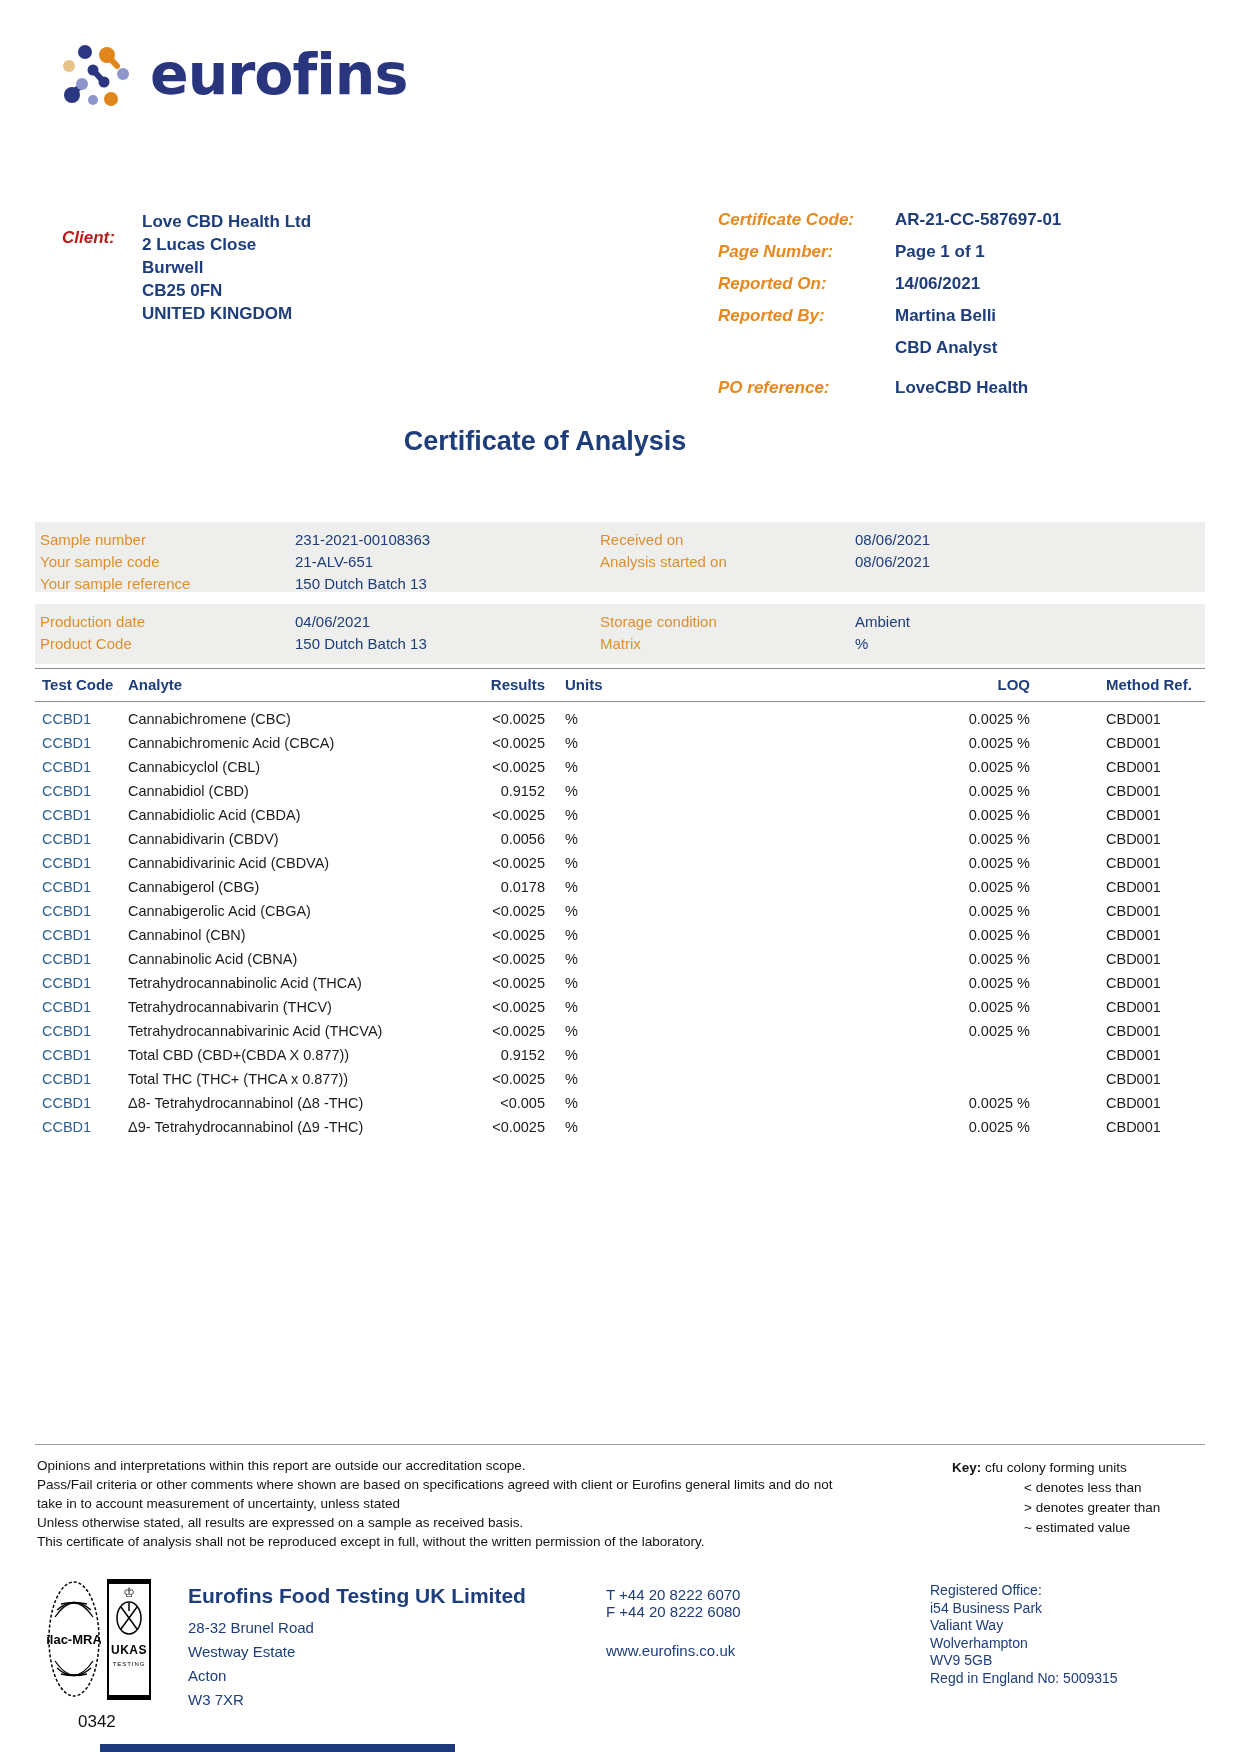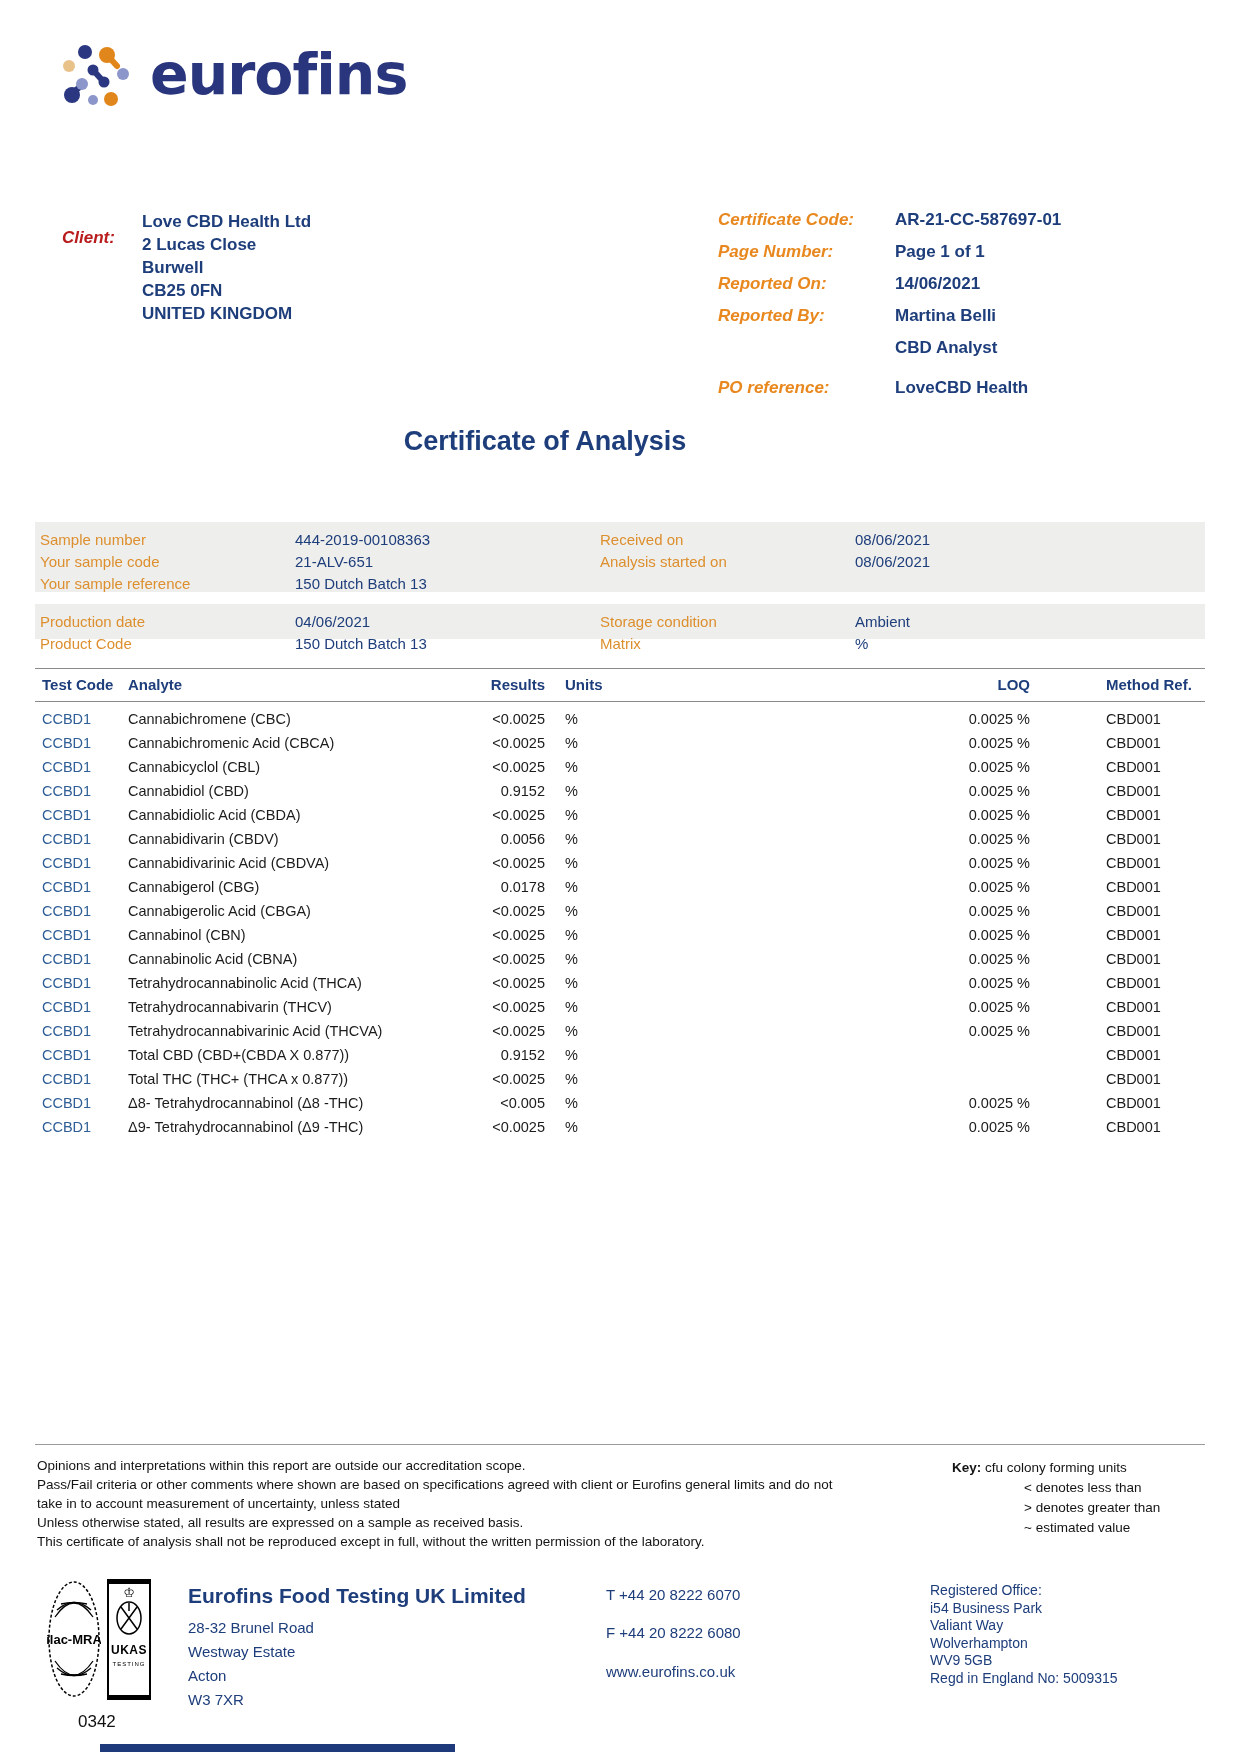--- a/index.html
+++ b/index.html
@@ -23,21 +23,21 @@
   .mvalue { color:#1d3d7b; font-size:17px; font-weight:bold; line-height:20px; }
   .mvalue .v2 { display:block; margin-top:12px; }
   .meta-row.po { margin-top:20px; }
 
   
   .doc-title { position:absolute; left:0; top:426px; width:1090px; text-align:center; color:#1d3d7b; font-size:27px; font-weight:bold; }
 
   
   .band { position:absolute; left:35px; width:1170px; background:#eeeeec; padding:6px 0 8px 5px; }
   .band1 { top:522px; height:70px; }
-  .band2 { top:604px; height:35px; }
+  .band2 { top:604px; height:60px; }
   .band-row { display:grid; grid-template-columns:255px 305px 255px auto; height:22px; align-items:center; }
   .blabel { color:#dd8f2e; font-size:15px; }
   .bvalue { color:#1d3d7b; font-size:15px; }
 
   
   .rtable { position:absolute; left:35px; top:668px; width:1170px; }
   .thead { border-top:1px solid #8a8a8a; border-bottom:1px solid #8a8a8a; padding:7px 0 8px 7px; display:grid; grid-template-columns:86px 290px 127px 60px 425px auto; }
   .thead span { color:#1d3d7b; font-size:15px; font-weight:bold; }
   .tbody { padding-left:7px; padding-top:5px; }
   .trow { display:grid; grid-template-columns:86px 290px 127px 60px 425px auto; height:24px; align-items:center; }
@@ -63,21 +63,21 @@
   .ukas-emblem { margin-top:1px; }
   .ukas-word { font-size:12px; font-weight:bold; letter-spacing:0.5px; color:#000; margin-top:8px; }
   .ukas-sub { font-size:6px; letter-spacing:1px; color:#000; margin-top:4px; }
   .ukas-number { position:absolute; left:78px; top:1712px; font-size:17px; color:#111; }
 
   .addr-col { position:absolute; left:188px; top:1584px; }
   .addr-company { color:#1d3d7b; font-size:21px; font-weight:bold; margin-bottom:8px; }
   .addr-lines { color:#1d3d7b; font-size:15px; line-height:24px; }
 
   .contact-col { position:absolute; left:606px; top:1586px; color:#1d3d7b; font-size:15px; }
-  .contact-col .phone { margin-bottom:21px; }
+  .contact-col .phone { }
   .contact-col .fax { margin-bottom:22px; }
 
   .reg-col { position:absolute; left:930px; top:1582px; color:#1d3d7b; font-size:14px; line-height:17.5px; }
 
   .bottom-bar { position:absolute; left:100px; top:1744px; width:355px; height:8px; background:#1e3a7b; }
 </style>
 </head>
 <body>
 
 <div class="page">
@@ -136,21 +136,21 @@
       <span class="mvalue">LoveCBD Health</span>
     </div>
   </div>
 
   <div class="doc-title">Certificate of Analysis</div>
 
   <div class="band band1">
 
       <div class="band-row">
         <span class="blabel">Sample number</span>
-        <span class="bvalue">444-2019-00108363</span>
+        <span class="bvalue">231-2021-00108363</span>
         <span class="blabel">Received on</span>
         <span class="bvalue">08/06/2021</span>
       </div>
 
       <div class="band-row">
         <span class="blabel">Your sample code</span>
         <span class="bvalue">21-ALV-651</span>
         <span class="blabel">Analysis started on</span>
         <span class="bvalue">08/06/2021</span>
       </div>

